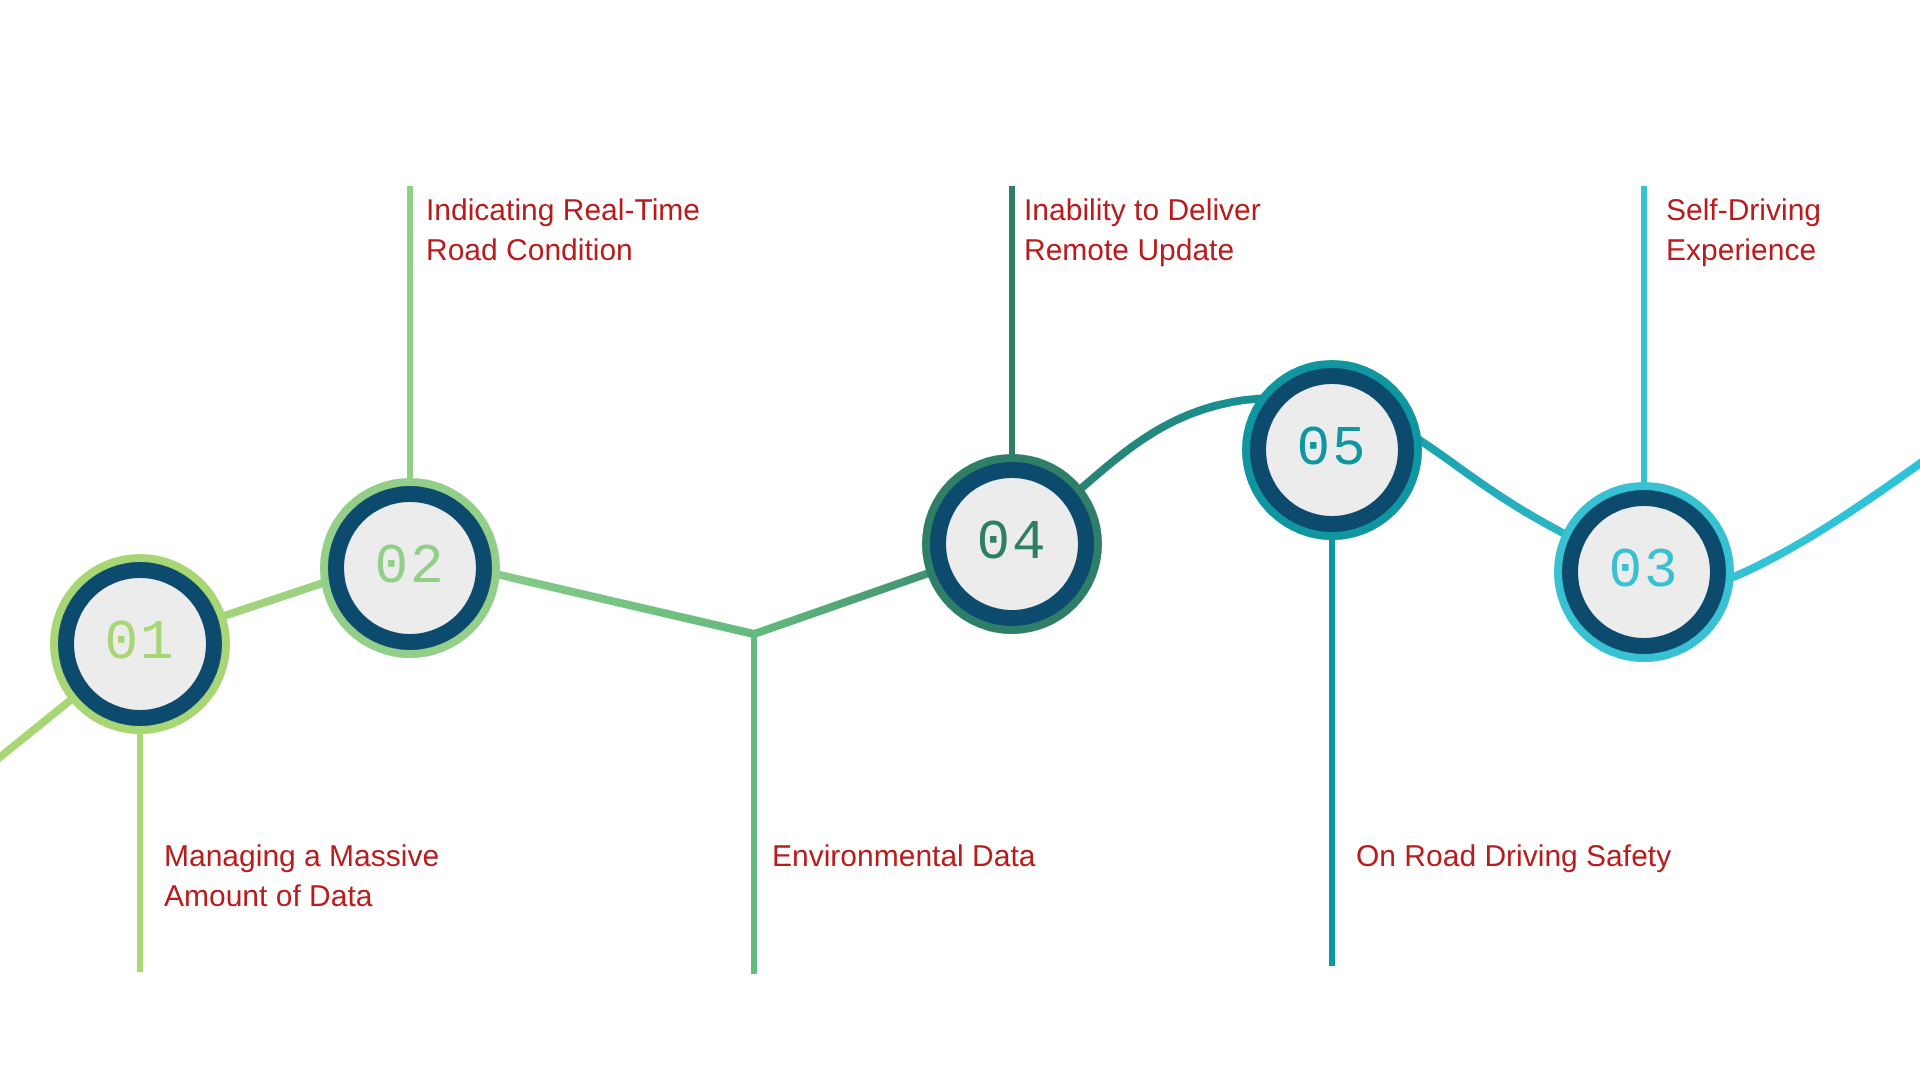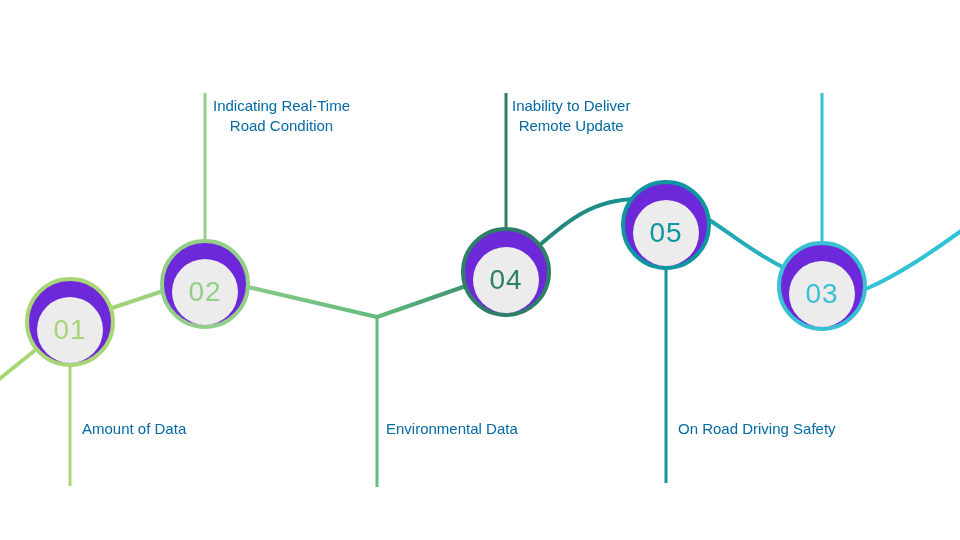--- a/index.html
+++ b/index.html
@@ -12,44 +12,43 @@
   }
   #wave{position:absolute;left:0;top:0;z-index:1;}
   .node{
     position:absolute;z-index:2;
     transform:translate(-50%,-50%);
   }
   .ring{
     width:82px;height:82px;
     border:4px solid #999;
     border-radius:50%;
-    background:#6d28d9;
-    display:flex;align-items:flex-end;justify-content:center;
+    background:#0c4a6e;
+    display:flex;align-items:center;justify-content:center;font-family:Liberation Mono, monospace;
   }
   .core{
     width:66px;height:66px;
     border-radius:50%;
     background:#ececec;
     display:flex;align-items:center;justify-content:center;
     font-size:28px;
     font-weight:300;
     letter-spacing:1px;
   }
   .n1{left:70px;top:322px;}
   .n2{left:205px;top:284px;}
   .n3{left:377px;top:317px;}
   .n4{left:506px;top:272px;}
   .n5{left:666px;top:225px;}
   .n6{left:822px;top:286px;}
   .label{
     position:absolute;z-index:3;
     font-size:15px;line-height:20px;
-    color:#0369a1;
+    color:#b91c1c;
     white-space:nowrap;
-    text-align:center;
   }
   .l1{left:82px;top:419px;}
   .l2{left:213px;top:96px;}
   .l3{left:386px;top:419px;}
   .l4{left:512px;top:96px;}
   .l5{left:678px;top:419px;}
   .l6{left:833px;top:96px;}
 </style>
 </head>
 <body>
@@ -104,32 +103,37 @@
       <div class="core" style="color: rgb(15, 150, 161);">05</div>
     </div>
   </div>
   <div class="node n6">
     <div class="ring" style="border-color: rgb(56, 193, 211);">
       <div class="core" style="color: rgb(56, 193, 211);">03</div>
     </div>
   </div>
 
   <div class="label l1">
+    <div>Managing a Massive</div>
     <div>Amount of Data</div>
   </div>
   <div class="label l2">
     <div>Indicating Real-Time</div>
     <div>Road Condition</div>
   </div>
   <div class="label l3">
     <div>Environmental Data</div>
     <div></div>
   </div>
   <div class="label l4">
     <div>Inability to Deliver</div>
     <div>Remote Update</div>
   </div>
   <div class="label l5">
     <div>On Road Driving Safety</div>
     <div></div>
   </div>
+  <div class="label l6">
+    <div>Self-Driving</div>
+    <div>Experience</div>
+  </div>
 
 </div>
 
 </body></html>

